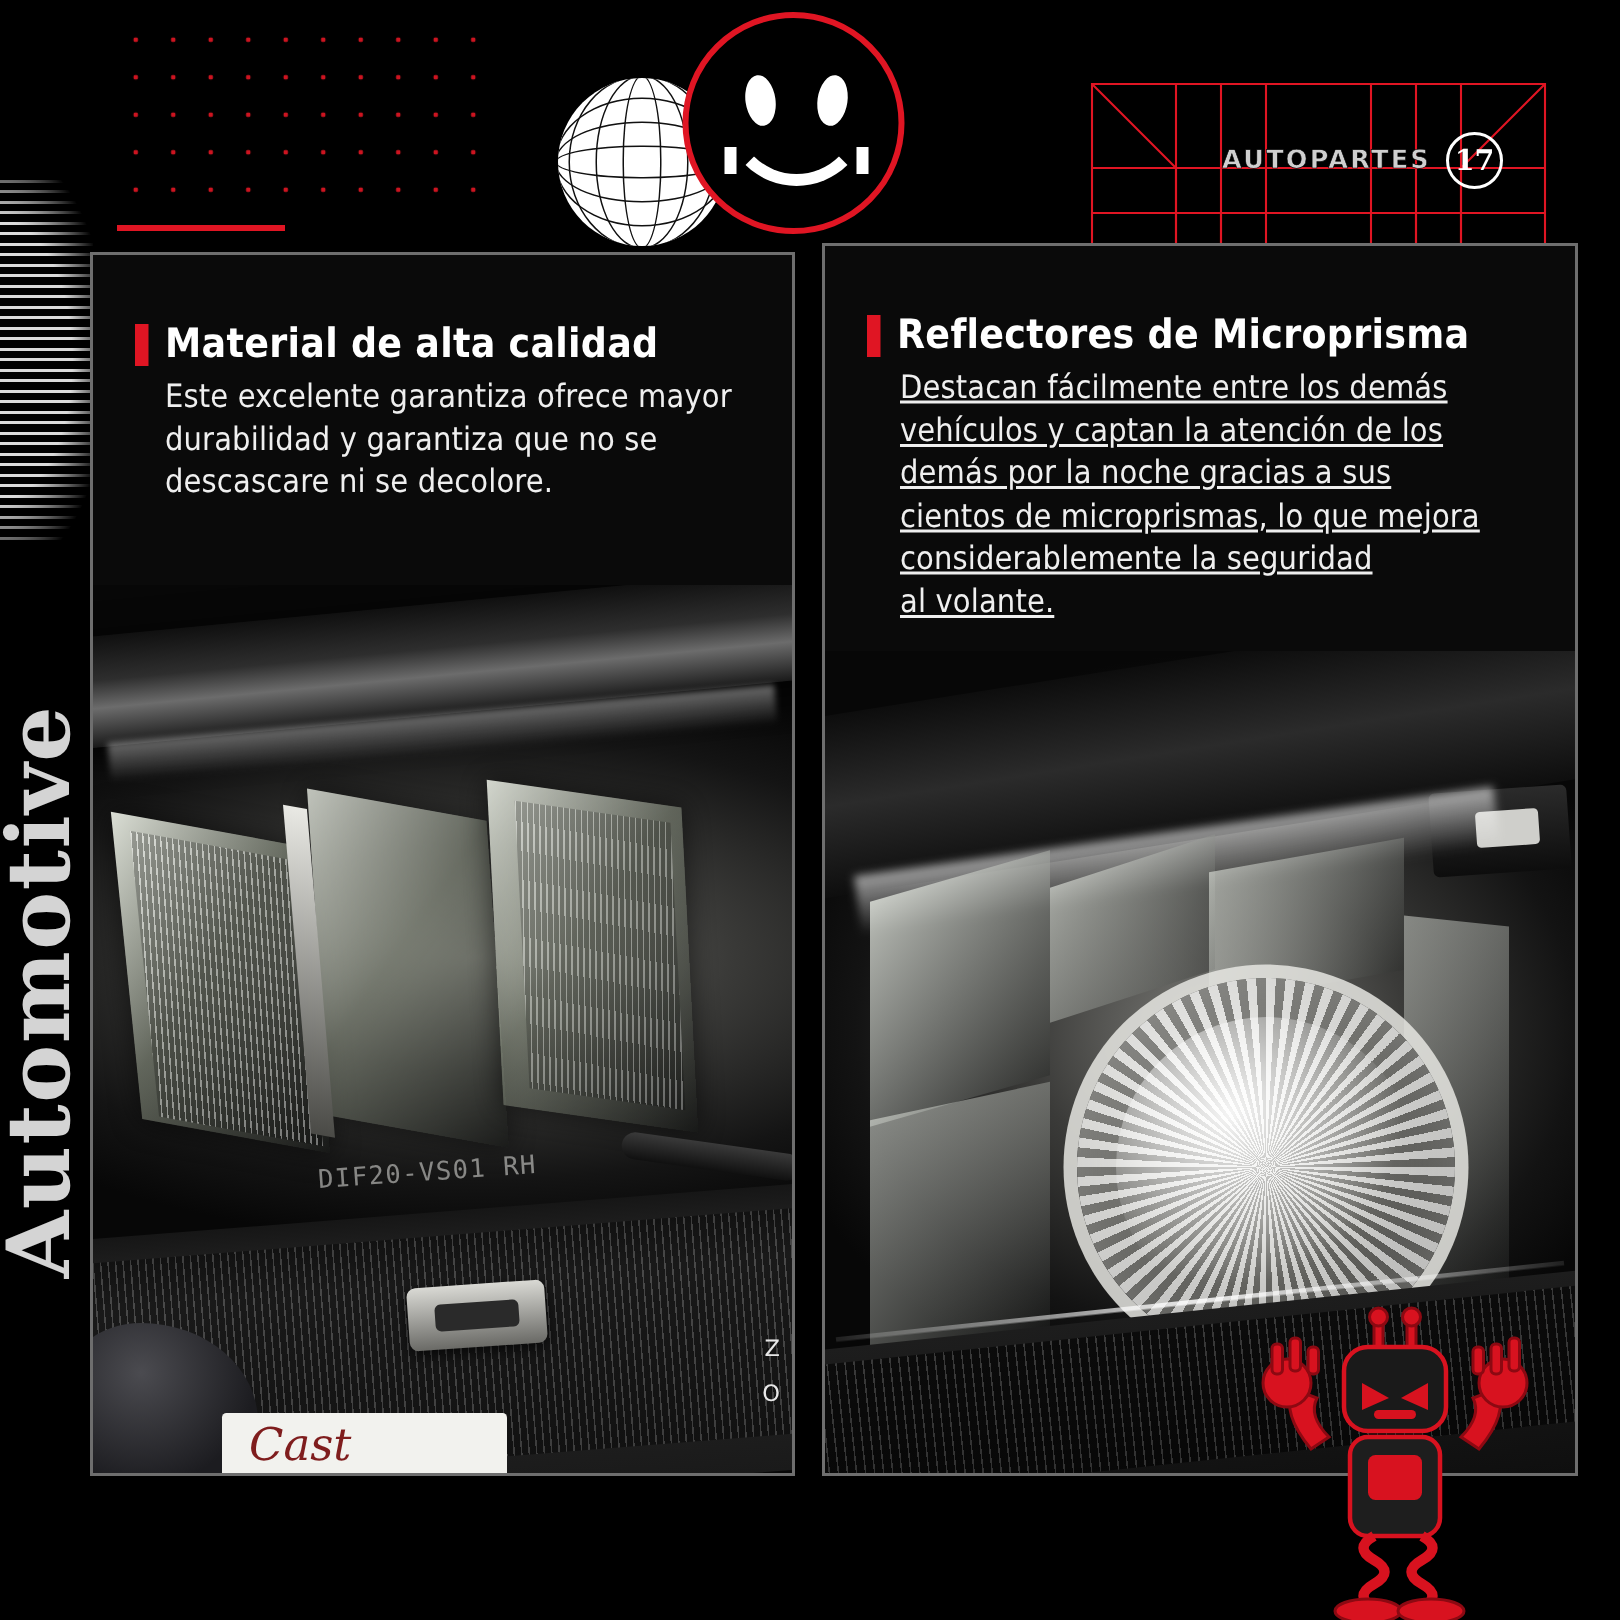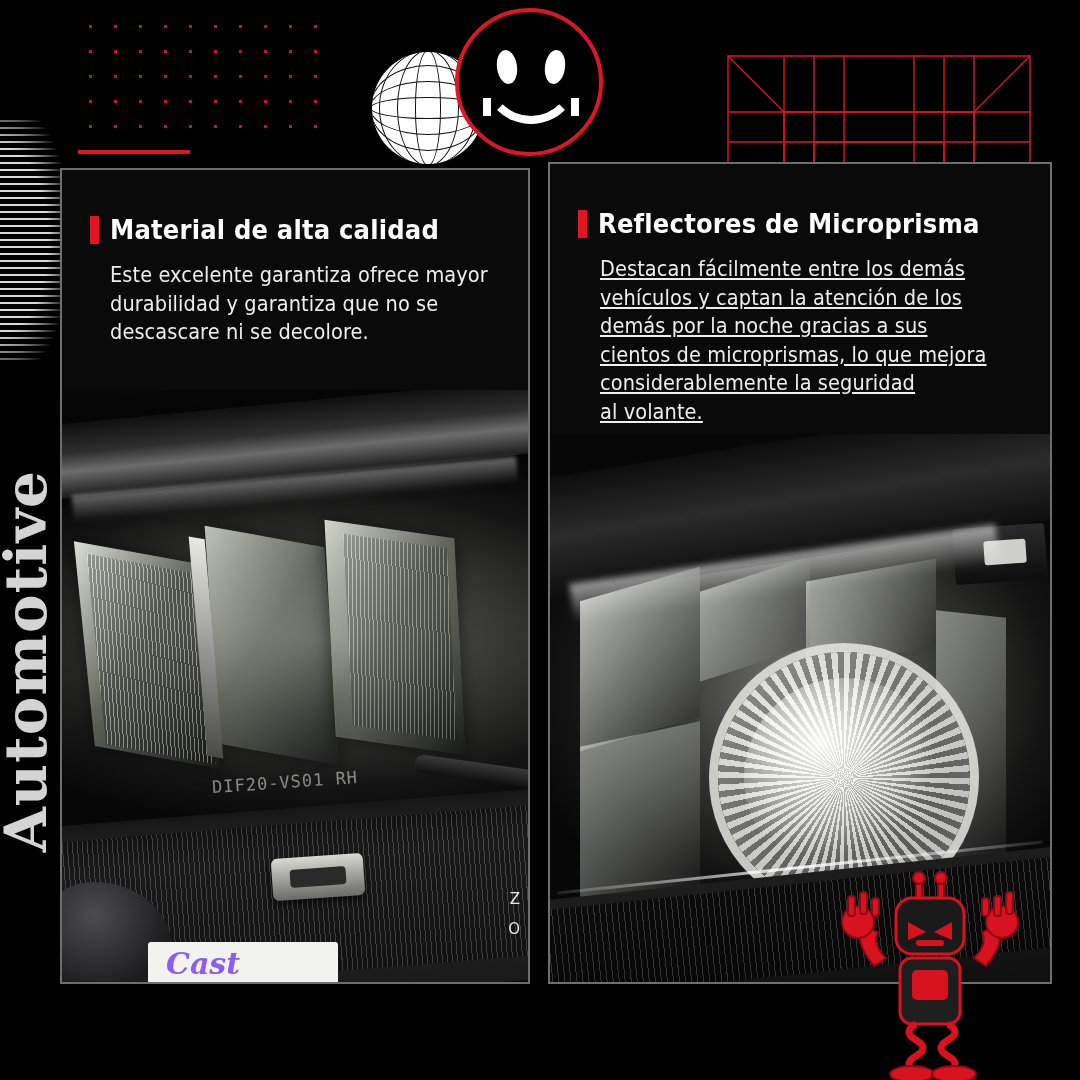--- a/index.html
+++ b/index.html
@@ -171,21 +171,21 @@
 
   .card .txtwrap { padding: 44px 26px 0 28px; }
   .card .heading {
     position: relative;
     color: #fff;
     font-family: "DejaVu Sans Condensed", "DejaVu Sans", sans-serif;
     font-weight: bold;
     font-size: 27px;
     letter-spacing: .2px;
     padding-left: 20px;
-    margin-bottom: 16px;
+    margin-bottom: 6px;
     white-space: nowrap;
   }
   .card .heading::before {
     content: "";
     position: absolute; left: 0; top: 2px;
     width: 9px; height: 28px; background: #e01523;
   }
   .card .body {
     color: #efefef;
     font-family: "DejaVu Sans Condensed", "DejaVu Sans", sans-serif;
@@ -283,22 +283,22 @@
   .lens-left .zlbl2 {
     position: absolute; right: 8px; top: 530px;
     color: #e8e8e8; font-size: 15px; font-family: "DejaVu Sans", sans-serif;
   }
   .lens-left .castbox {
     position: absolute; left: 86px; bottom: -6px; width: 190px; height: 46px;
     background: #f2f2ee; border-radius: 3px;
   }
   .lens-left .castbox span {
     position: absolute; left: 18px; top: 4px;
-    color: #8b5cf6; font-family: "DejaVu Serif", serif;
-    font-style: italic; font-weight: bold; font-size: 30px;
+    color: #7f1d1d; font-family: "DejaVu Serif", serif;
+    font-style: italic; font-weight: normal; font-size: 30px;
   }
   .lens-left .seat {
     position: absolute; left: -20px; bottom: -10px; width: 130px; height: 110px;
     background: radial-gradient(ellipse at 40% 30%, #4b4b50 0%, #1c1c20 70%);
     border-radius: 40% 60% 30% 30%;
   }
 
   
   .lens-right {
     background:
@@ -398,20 +398,24 @@
         <path d="M60 60 H250 V410 H60 Z"></path>
         <path d="M90 90 H220 V380 H90 Z"></path>
         <path d="M120 120 H190 V350 H120 Z"></path>
         <path d="M4 60 H306 M4 90 H306 M4 120 H306"></path>
         <path d="M4 350 H306 M4 380 H306 M4 410 H306"></path>
         <path d="M60 4 V466 M90 4 V466 M120 4 V466 M190 4 V466 M220 4 V466 M250 4 V466"></path>
       </g>
     </svg>
   </div>
 
+  <div class="brandbar">
+    <span class="btxt">AUTOPARTES</span>
+    <span class="bnum">17</span>
+  </div>
 
   <div class="scribble"></div>
   <div class="vertword">Automotive</div>
 
   <div class="circlecol">
     <i></i>
       <i></i>
       <i></i>
       <i></i>
       <i></i>

